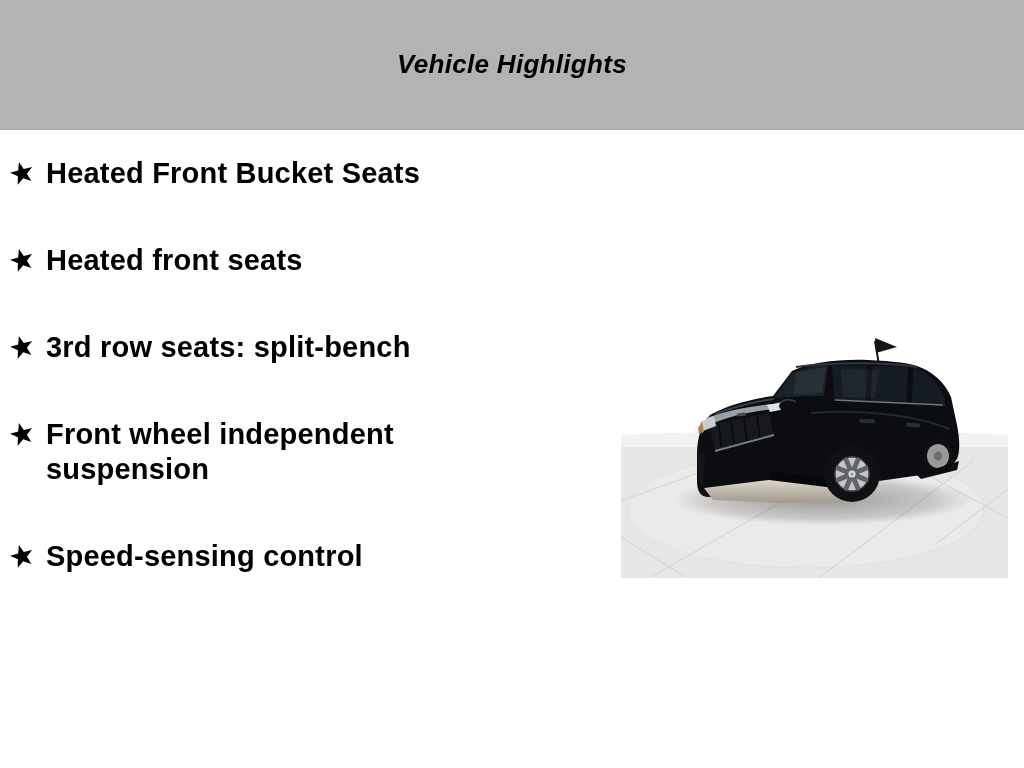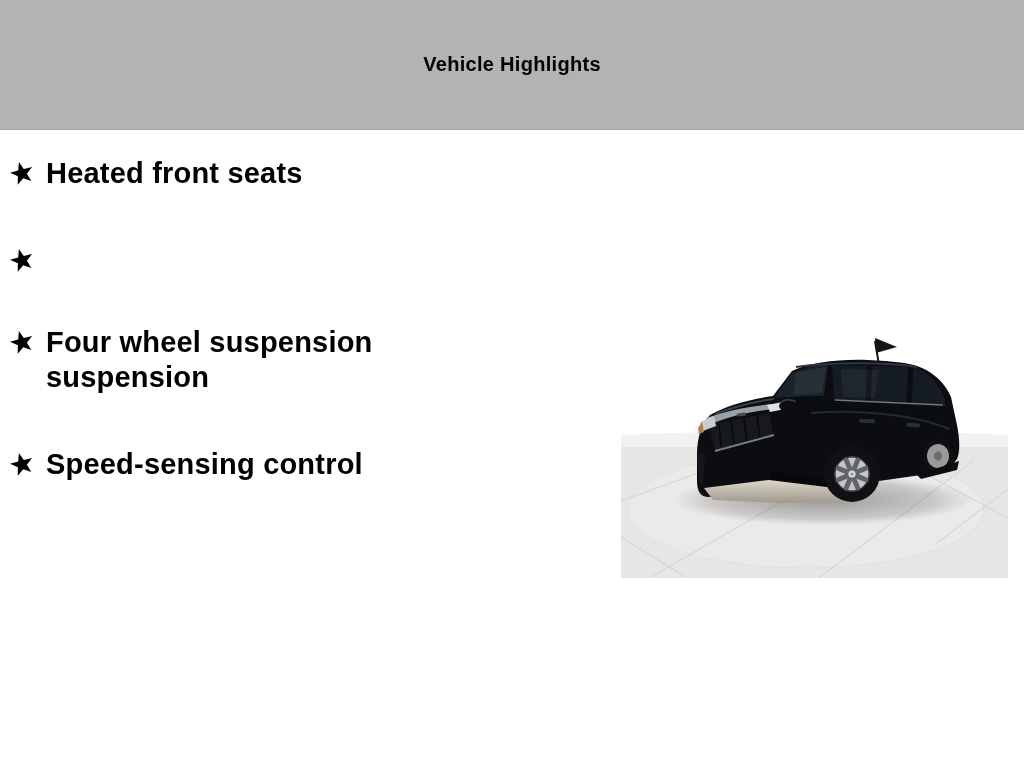--- a/index.html
+++ b/index.html
@@ -14,24 +14,25 @@
   
   .banner {
     height: 130px;
     background: var(--banner-bg, #b4b3b1);
     border-bottom: 1px solid var(--banner-border, #a7a6a4);
     display: flex; align-items: center; justify-content: center;
     box-sizing: border-box;
   }
   .title {
     margin: 16px;
-    font-size: 20px;
+    font-size: 26px;
     font-weight: 700;
     color: var(--text-color, #000);
     letter-spacing: 0.3px;
+    font-style: italic;
   }
 
   
   ul.highlights {
     list-style: none;
     margin: 26px 0 0 0;
     padding: 0 0 0 8px;
     width: 560px;
   }
   li.hl {
@@ -66,44 +67,52 @@
 </head>
 <body>
 
 <div class="page">
 
   <header class="banner">
     <h1 class="title">Vehicle Highlights</h1>
   </header>
 
   <ul class="highlights">
+    <li class="hl">
+      <svg class="star" viewBox="0 0 25 25" aria-hidden="true">
+        <path d="M9.39 0.91 L14.26 7.93 L22.56 5.96 L17.39 12.76 L21.83 20.05
+                 L13.77 17.23 L8.2 23.7 L8.39 15.17 L0.52 11.87 L8.69 9.42 Z"></path>
+      </svg>
+      <span class="txt">Heated Front Bucket Seats</span>
+    </li>
 
     <li class="hl">
       <svg class="star" viewBox="0 0 25 25" aria-hidden="true">
         <path d="M9.39 0.91 L14.26 7.93 L22.56 5.96 L17.39 12.76 L21.83 20.05
                  L13.77 17.23 L8.2 23.7 L8.39 15.17 L0.52 11.87 L8.69 9.42 Z"></path>
       </svg>
       <span class="txt">Heated front seats</span>
     </li>
 
 
     <li class="hl">
       <svg class="star" viewBox="0 0 25 25" aria-hidden="true">
         <path d="M9.39 0.91 L14.26 7.93 L22.56 5.96 L17.39 12.76 L21.83 20.05
                  L13.77 17.23 L8.2 23.7 L8.39 15.17 L0.52 11.87 L8.69 9.42 Z"></path>
       </svg>
-    </li>
-
-
-    <li class="hl">
-      <svg class="star" viewBox="0 0 25 25" aria-hidden="true">
-        <path d="M9.39 0.91 L14.26 7.93 L22.56 5.96 L17.39 12.76 L21.83 20.05
-                 L13.77 17.23 L8.2 23.7 L8.39 15.17 L0.52 11.87 L8.69 9.42 Z"></path>
-      </svg>
-      <span class="txt">Four wheel suspension suspension</span>
+      <span class="txt">3rd row seats: split-bench</span>
+    </li>
+
+
+    <li class="hl">
+      <svg class="star" viewBox="0 0 25 25" aria-hidden="true">
+        <path d="M9.39 0.91 L14.26 7.93 L22.56 5.96 L17.39 12.76 L21.83 20.05
+                 L13.77 17.23 L8.2 23.7 L8.39 15.17 L0.52 11.87 L8.69 9.42 Z"></path>
+      </svg>
+      <span class="txt">Front wheel independent suspension</span>
     </li>
 
     <li class="hl">
       <svg class="star" viewBox="0 0 25 25" aria-hidden="true">
         <path d="M9.39 0.91 L14.26 7.93 L22.56 5.96 L17.39 12.76 L21.83 20.05
                  L13.77 17.23 L8.2 23.7 L8.39 15.17 L0.52 11.87 L8.69 9.42 Z"></path>
       </svg>
       <span class="txt">Speed-sensing control</span>
     </li>
   </ul>

